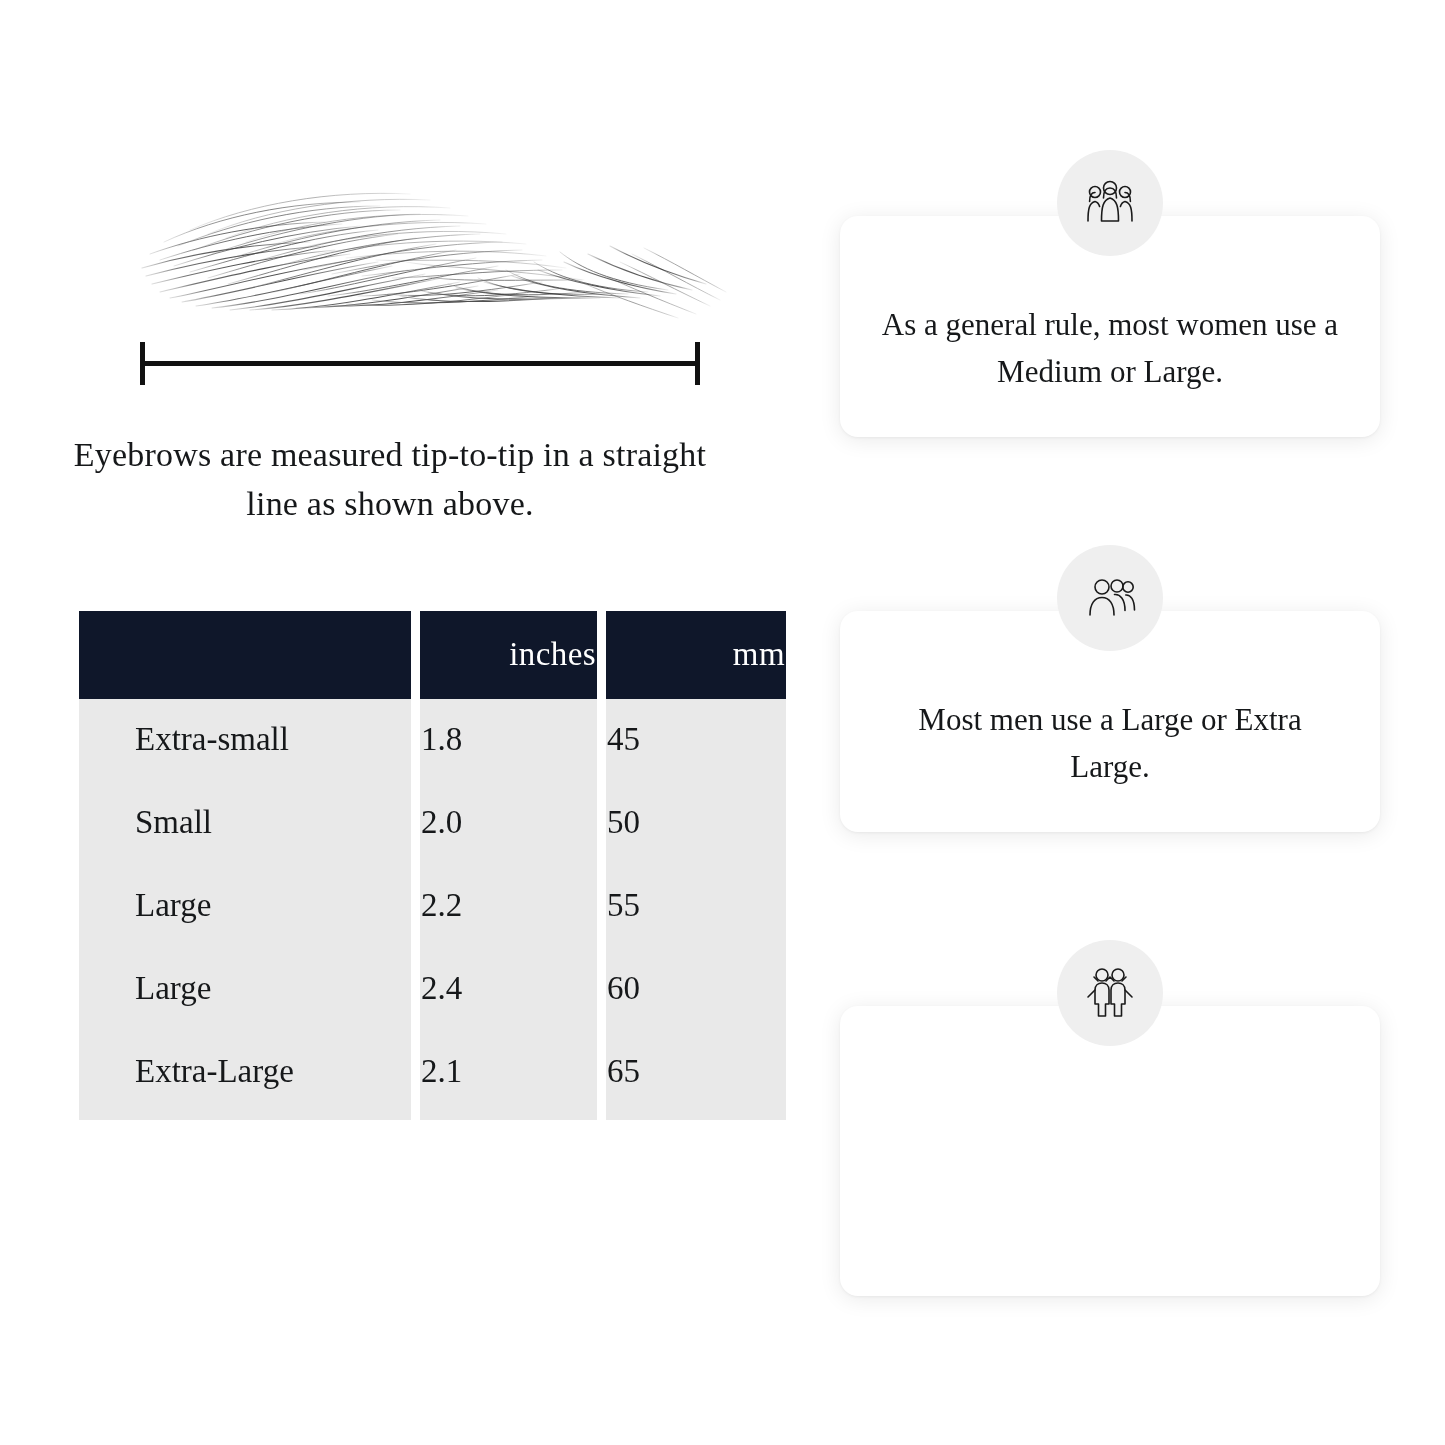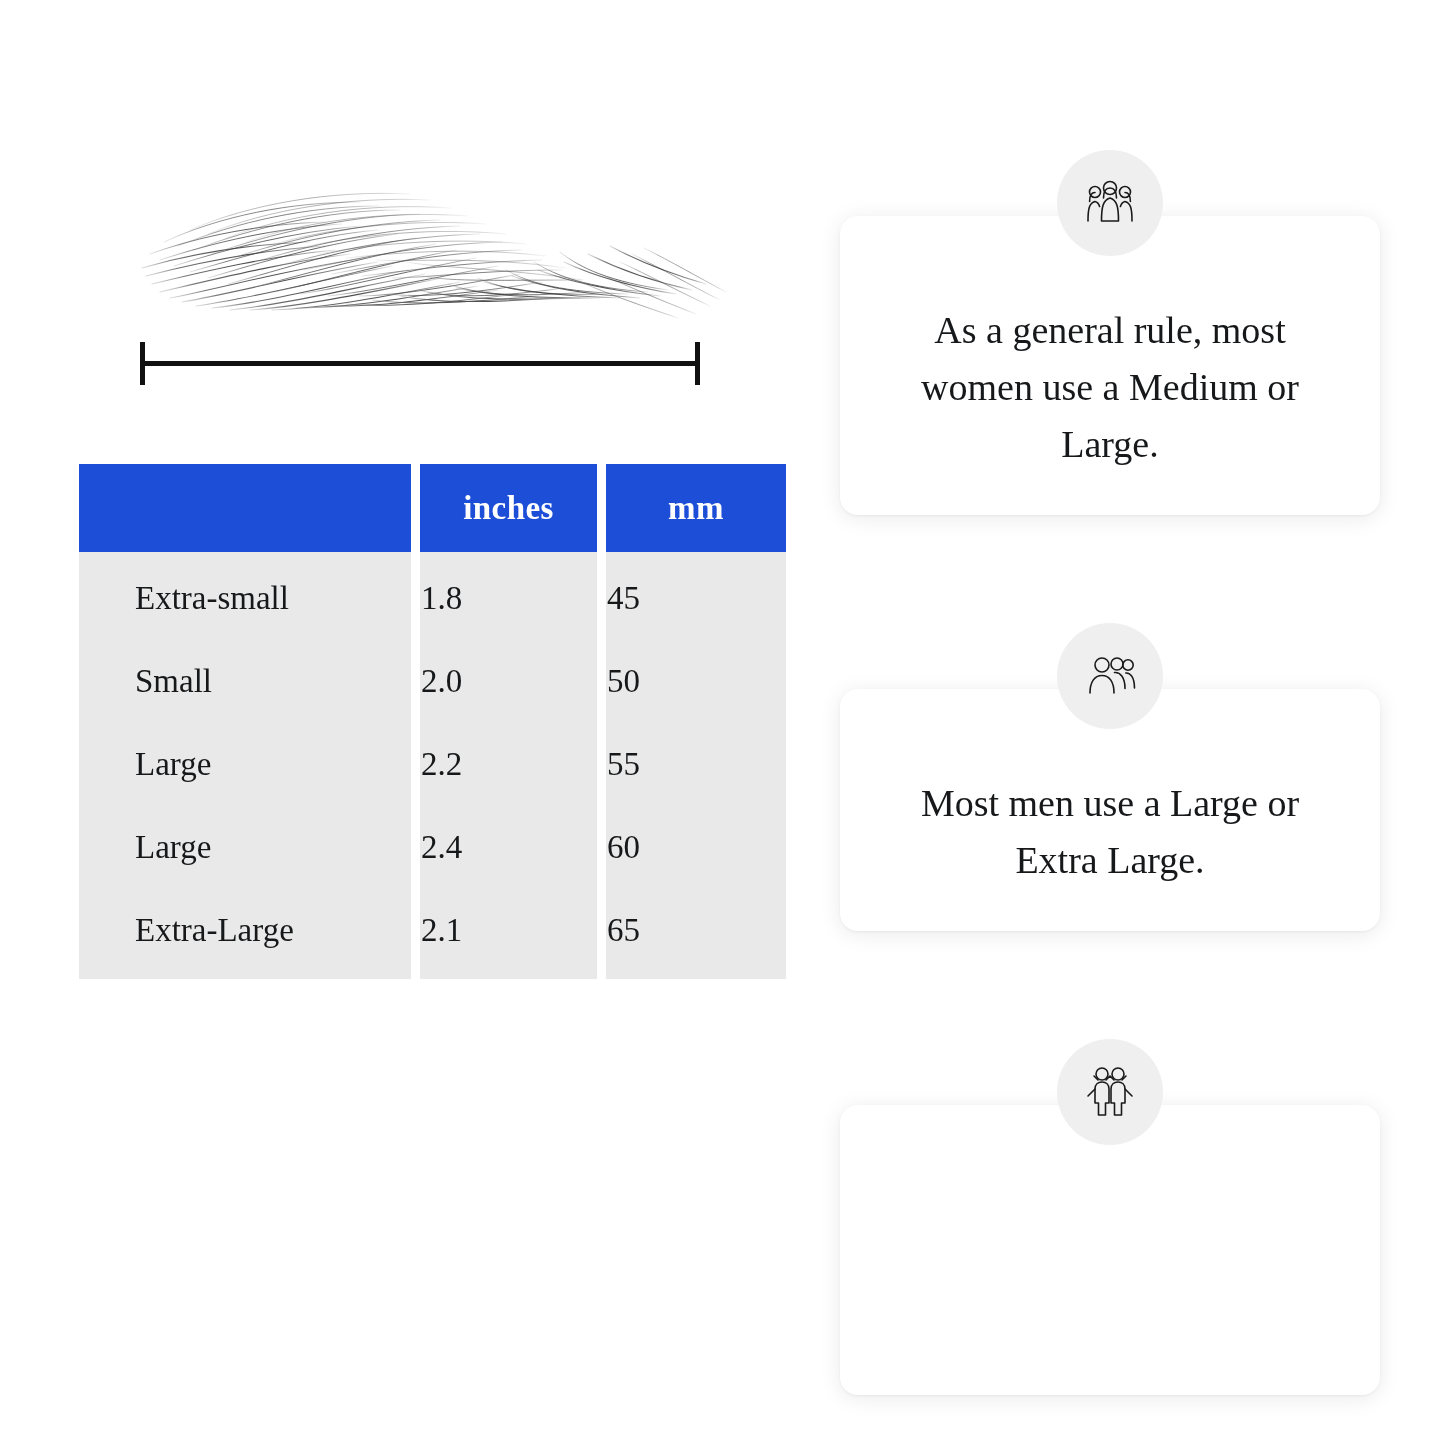--- a/index.html
+++ b/index.html
@@ -77,66 +77,66 @@
   
   .size-table {
     margin-top: 82px;
     margin-left: 0px;
     border-collapse: separate;
     border-spacing: 9px 0;
     width: 712px;
     table-layout: fixed;
   }
   .size-table th {
-    background: #1d4ed8;
+    background: #0f172a;
     color: #ffffff;
-    font-weight: bold;
+    font-weight: normal;
     font-size: 33px;
     height: 86px;
     vertical-align: middle;
-    text-align: center;
+    text-align: right;
     letter-spacing: 0.4px;
   }
   .size-table th.blank {
     width: 330px;
   }
   .size-table th.col-in { width: 175px; }
   .size-table th.col-mm { width: 178px; }
   .size-table td {
     background: #e9e9e9;
     font-size: 33px;
     height: 81px;
     vertical-align: middle;
     color: #16181a;
   }
   .size-table td.label {
     text-align: left;
     padding-left: 56px;
   }
   .size-table td.num {
   }
-  .size-table tbody tr:first-child td { padding-top: 6px; }
+  .size-table tbody tr:first-child td { padding-top: 0; }
   .size-table tbody tr:last-child td { padding-bottom: 8px; }
 
   
   .right-col {
     position: absolute;
     left: 840px;
     top: 150px;
     width: 540px;
   }
 
   .note-card {
     position: relative;
     background: #ffffff;
     border-radius: 18px;
     box-shadow: 0 3px 22px rgba(0,0,0,0.085), 0 1px 3px rgba(0,0,0,0.05);
     padding: 86px 40px 42px 40px;
     text-align: center;
-    font-size: 38px;
+    font-size: 31px;
     line-height: 1.5;
     color: #16181a;
     box-sizing: border-box;
   }
   .note-card .badge {
     position: absolute;
     top: -66px;
     left: 50%;
     transform: translateX(-50%);
     width: 106px;
@@ -258,20 +258,21 @@
         </g>
       </svg>
     </div>
 
     <div class="measure-line">
       <div class="bar"></div>
       <div class="cap left"></div>
       <div class="cap right"></div>
     </div>
 
+    <div class="caption">Eyebrows are measured tip-to-tip in a straight line as shown above.</div>
 
     <table class="size-table">
       <thead>
         <tr>
           <th class="blank"></th>
           <th class="col-in">inches</th>
           <th class="col-mm">mm</th>
         </tr>
       </thead>
       <tbody>

